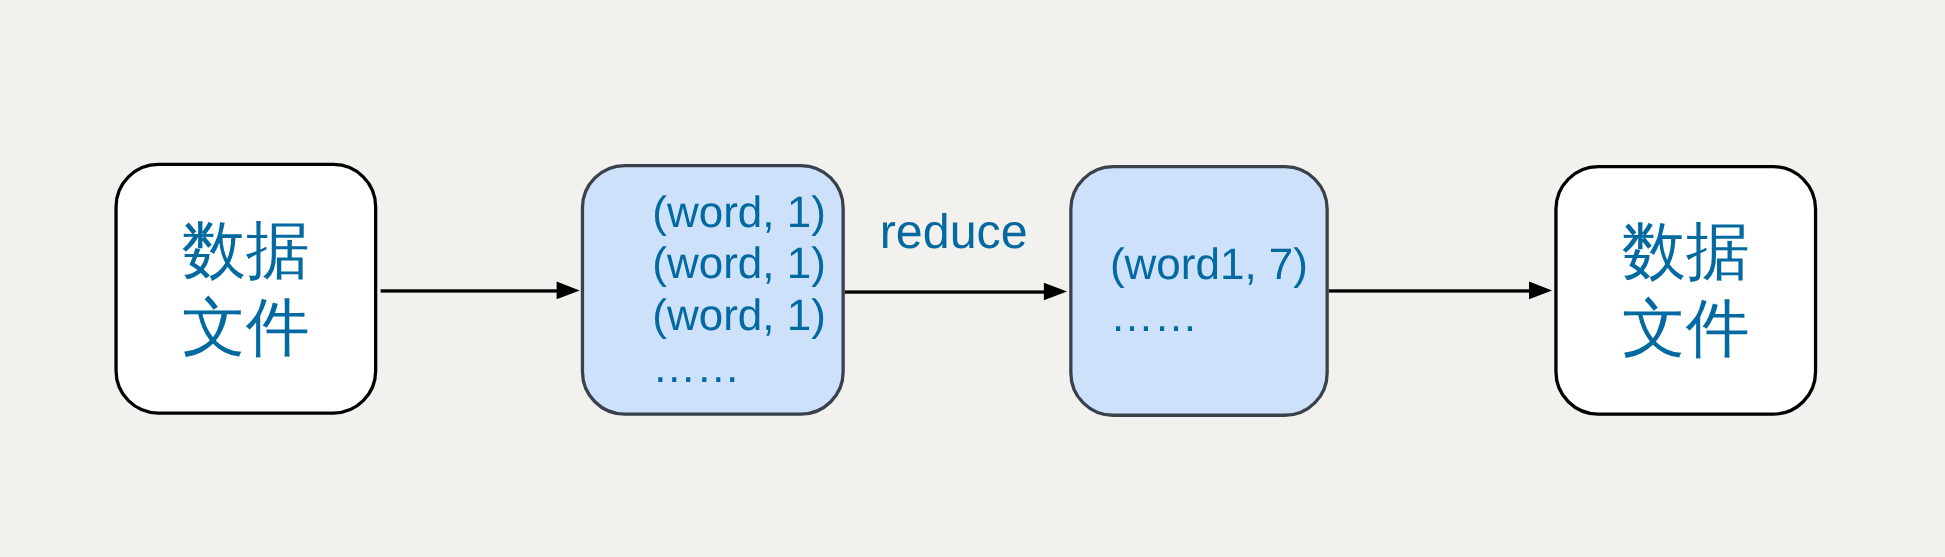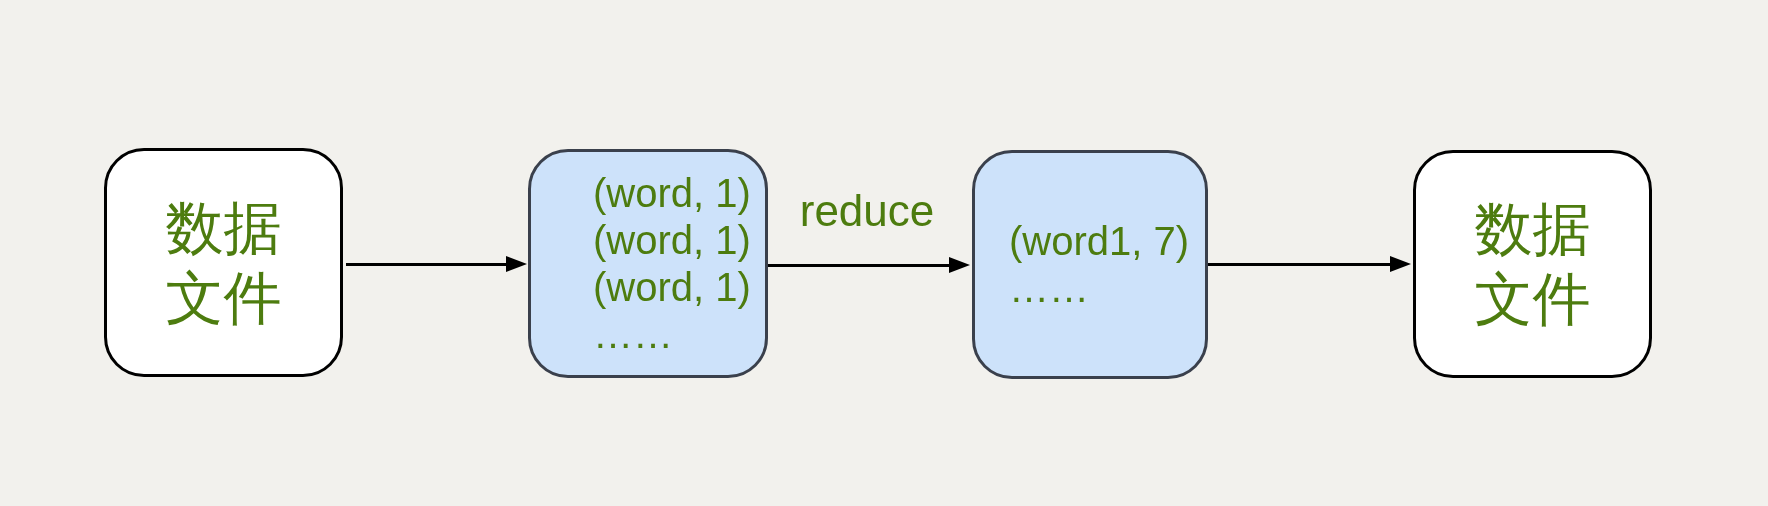--- a/index.html
+++ b/index.html
@@ -7,21 +7,21 @@
     padding: 0;
     background: #f2f1ed;
     font-family: "Liberation Sans", "DejaVu Sans", sans-serif;
   }
   .canvas {
     position: relative;
     width: 1768px;
     height: 384px;
     background: #f2f1ed;
     overflow: hidden;
-    color: #4d7c0f;
+    color: #0369a1;
   }
   
   .node {
     position: absolute;
     box-sizing: border-box;
     border-radius: 40px;
     display: flex;
     flex-direction: column;
     justify-content: center;
   }

